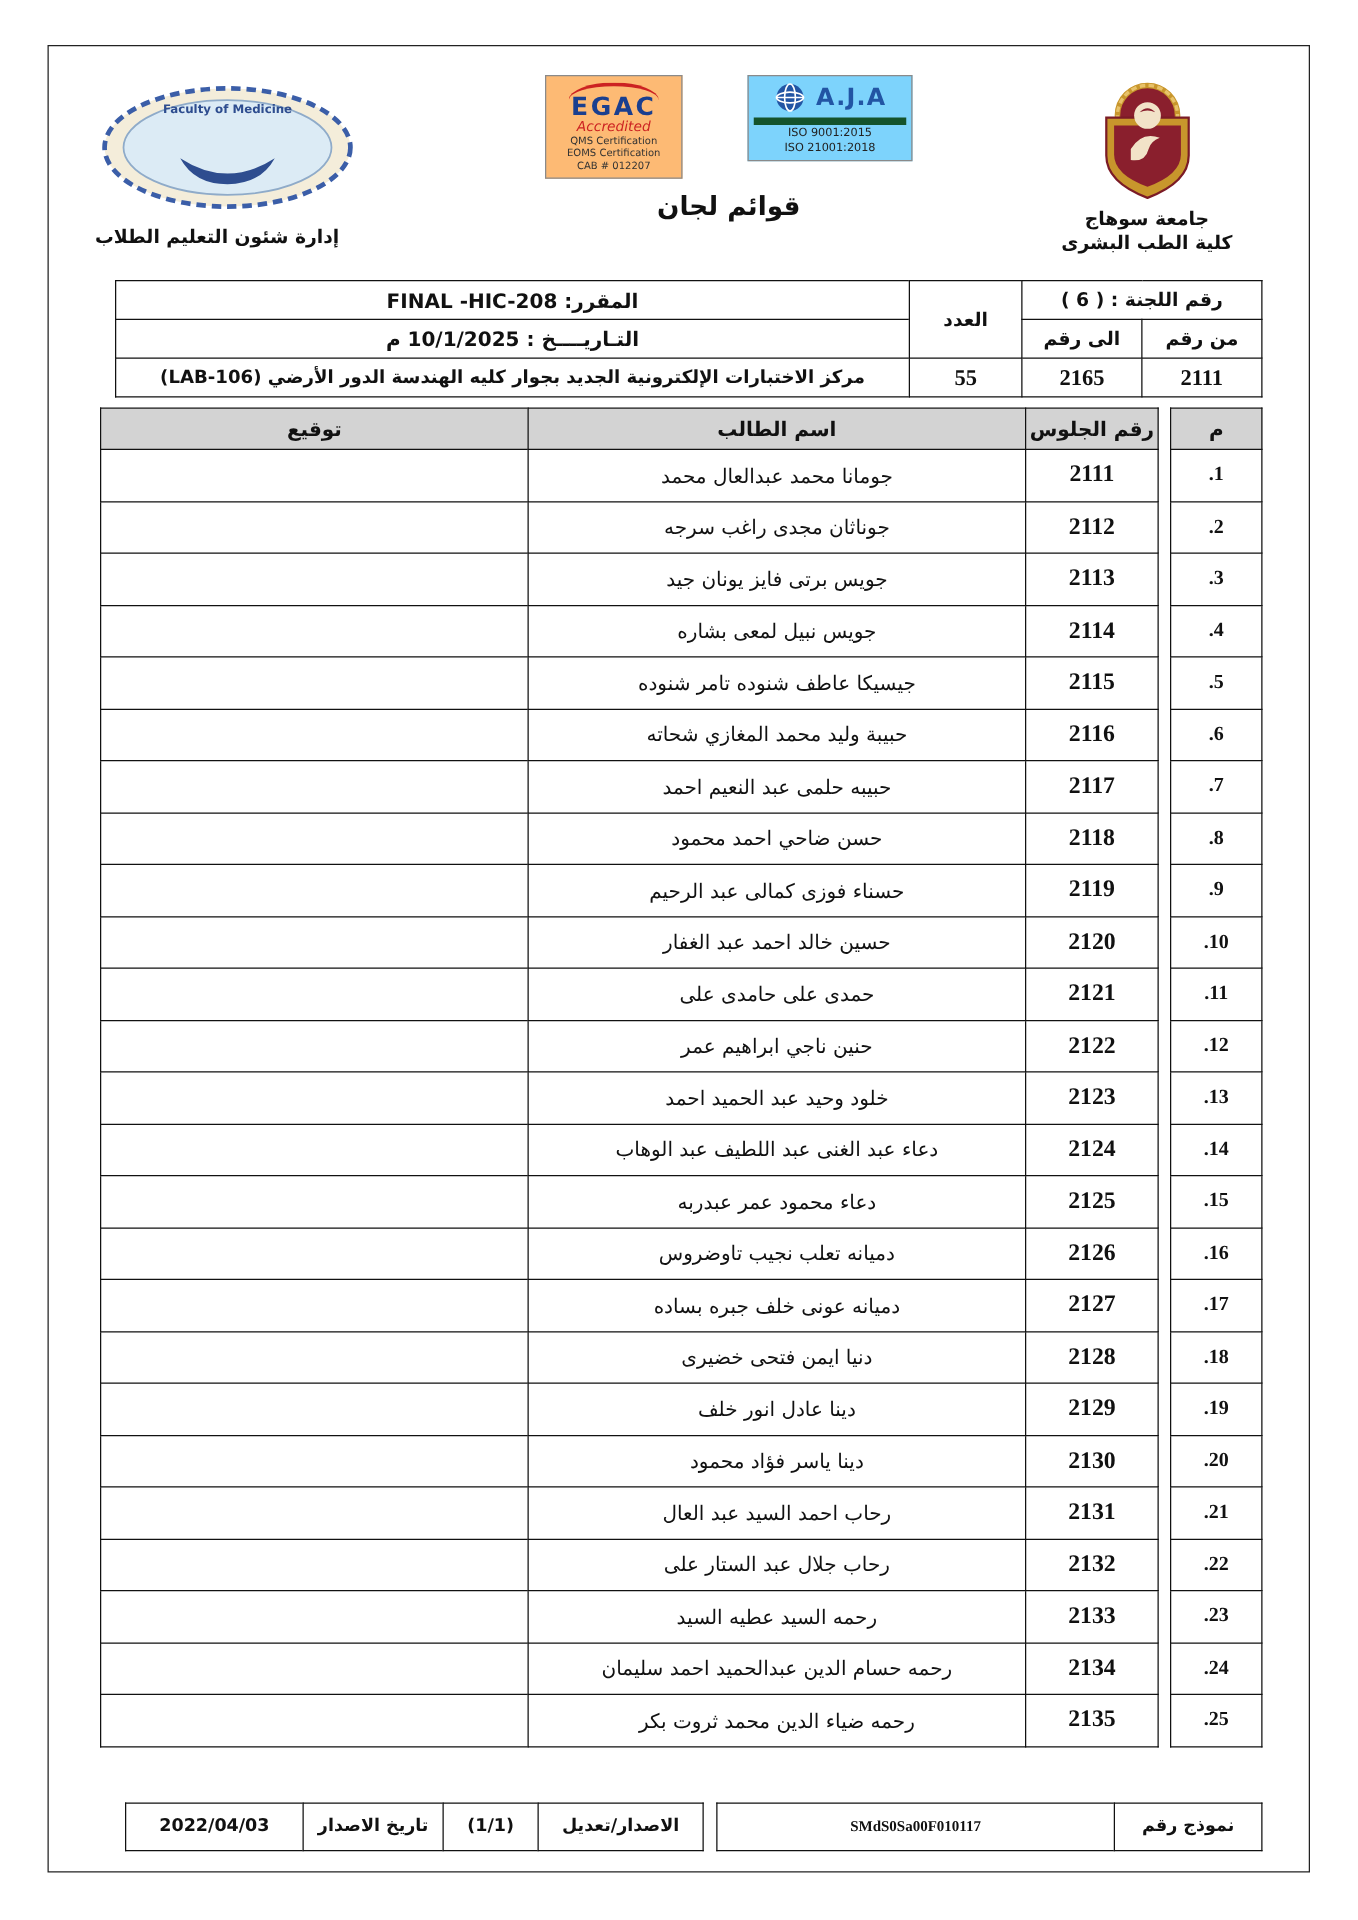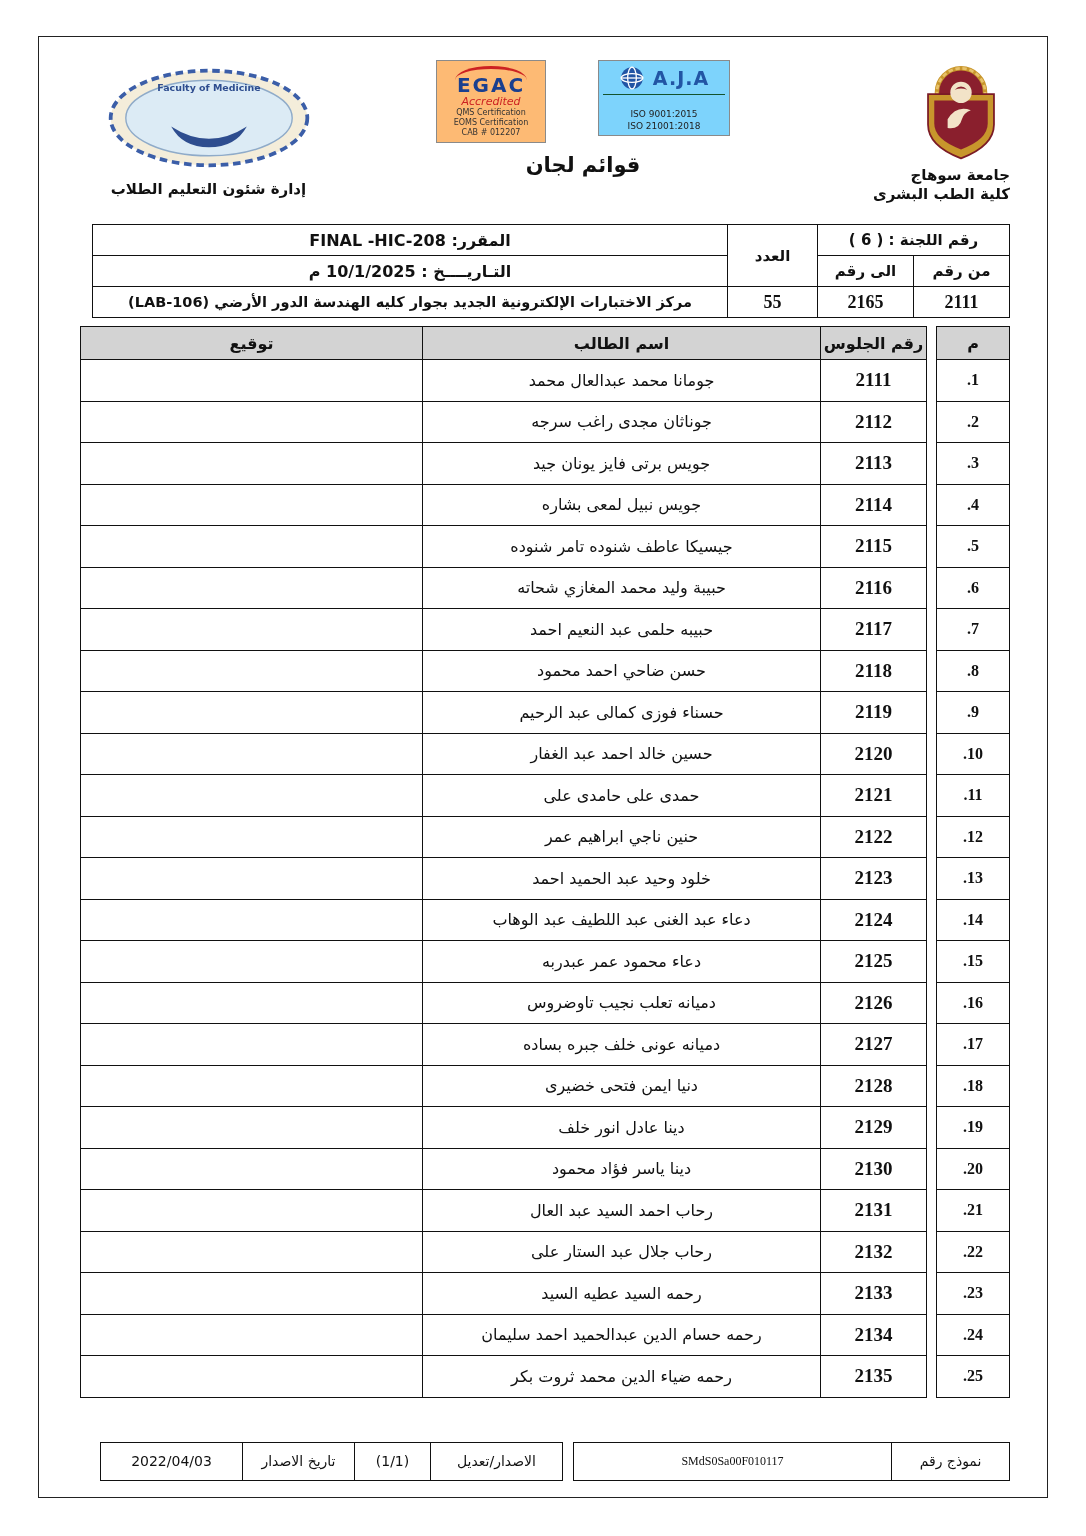--- a/index.html
+++ b/index.html
@@ -10,36 +10,36 @@
     font-family: "DejaVu Sans", sans-serif; color: #111;
   }
   .frame {
     position: absolute; top: 36px; left: 38px; right: 38px; bottom: 38px;
     border: 1.5px solid #222; pointer-events: none;
   }
   .content { position: absolute; top: 44px; left: 46px; right: 46px; bottom: 44px; padding: 8px 30px 0; }
 
   
   .header { display: flex; height: 168px; align-items: flex-start; }
-  .h-right { width: 185px; text-align: right; padding-top: 10px; }
+  .h-right { width: 185px; text-align: center; padding-top: 10px; }
   .h-right .uni-line { font-weight: bold; font-size: 15px; line-height: 1.25; }
   .h-center { flex: 1; text-align: center; }
-  .h-left { width: 265px; text-align: center; padding-top: 14px; }
+  .h-left { width: 265px; text-align: left; padding-top: 14px; }
   .dept { font-weight: bold; font-size: 15px; margin-top: 6px; }
 
   .accred-row { direction: ltr; display: flex; justify-content: center; align-items: flex-start; gap: 52px; margin-top: 8px; }
   .egac-box { width: 110px; border: 1px solid #8a8a8a; padding: 3px 2px 4px; background: #fdba74; }
   .egac-swoosh { width: 72px; height: 14px; border-top: 3px solid #cc2222; border-radius: 50% / 100% 100% 0 0; margin: 2px auto -5px; }
   .egac-name { color: #1a3f8f; font-weight: bold; font-size: 20px; letter-spacing: 2px; line-height: 1; }
   .egac-acc { color: #cc2222; font-style: italic; font-size: 11px; line-height: 1.2; }
   .egac-line { font-size: 8px; color: #333; line-height: 1.25; }
   .aja-box { width: 132px; border: 1px solid #8a8a8a; padding: 4px 4px 3px; background: #7dd3fc; }
   .aja-top { display: flex; align-items: center; justify-content: center; gap: 8px; }
   .aja-name { color: #2255a4; font-weight: bold; font-size: 19px; letter-spacing: 1px; }
-  .aja-iso { display: flex; flex-direction: column; font-size: 9px; color: #222; margin-top: 3px; border-top: 1px solid #14532d; padding-top: 14px; line-height: 1.3; align-items: center; }
+  .aja-iso { display: flex; flex-direction: column; font-size: 9px; color: #222; margin-top: 3px; border-top: 6px solid #14532d; padding-top: 2px; line-height: 1.3; align-items: center; }
 
   .title1 { font-weight: bold; font-size: 21px; margin-top: 10px; }
   .title2 { font-weight: bold; font-size: 20px; margin-top: 2px; }
 
   
   table { border-collapse: collapse; }
   .info-table { table-layout: fixed; width: 918px; margin-top: 4px; }
   .info-table td { border: 1.5px solid #111; text-align: center; vertical-align: middle; font-weight: bold; height: 31px; font-size: 15px; }
   .info-table td.course { font-size: 16px; }
   .info-table td.date { font-size: 16px; }
@@ -56,21 +56,21 @@
     font-weight: bold; font-size: 16px; text-align: center; vertical-align: middle;
   }
   .m-col td, .big td { border: 1.5px solid #111; height: 41.5px; text-align: center; vertical-align: middle; }
   td.idx { font-family: "Liberation Serif", serif; font-weight: bold; font-size: 16px; direction: ltr; }
   td.seat { font-family: "Liberation Serif", serif; font-weight: bold; font-size: 19px; }
   td.name { font-weight: normal; font-size: 16px; }
   td.sig { background: #fff; }
 
   
   .footer { display: flex; margin-top: 44px; align-items: center; }
-  .footer td { border: 1.2px solid #111; height: 38px; text-align: center; vertical-align: middle; font-weight: normal; font-size: 14px; margin-left: 44px; }
+  .footer td { border: 1.2px solid #111; height: 38px; text-align: center; vertical-align: middle; font-weight: bold; font-size: 14px; margin-left: 44px; }
   .f1 { table-layout: fixed; width: 436px; }
   .f2 { table-layout: fixed; width: 462px; }
   .f-gap { width: 10px; flex: 0 0 10px; }
   td.latin { font-family: "Liberation Serif", serif; font-size: 12px; }
 </style>
 </head>
 <body>
 
 <div class="page">
   <div class="frame"></div>

